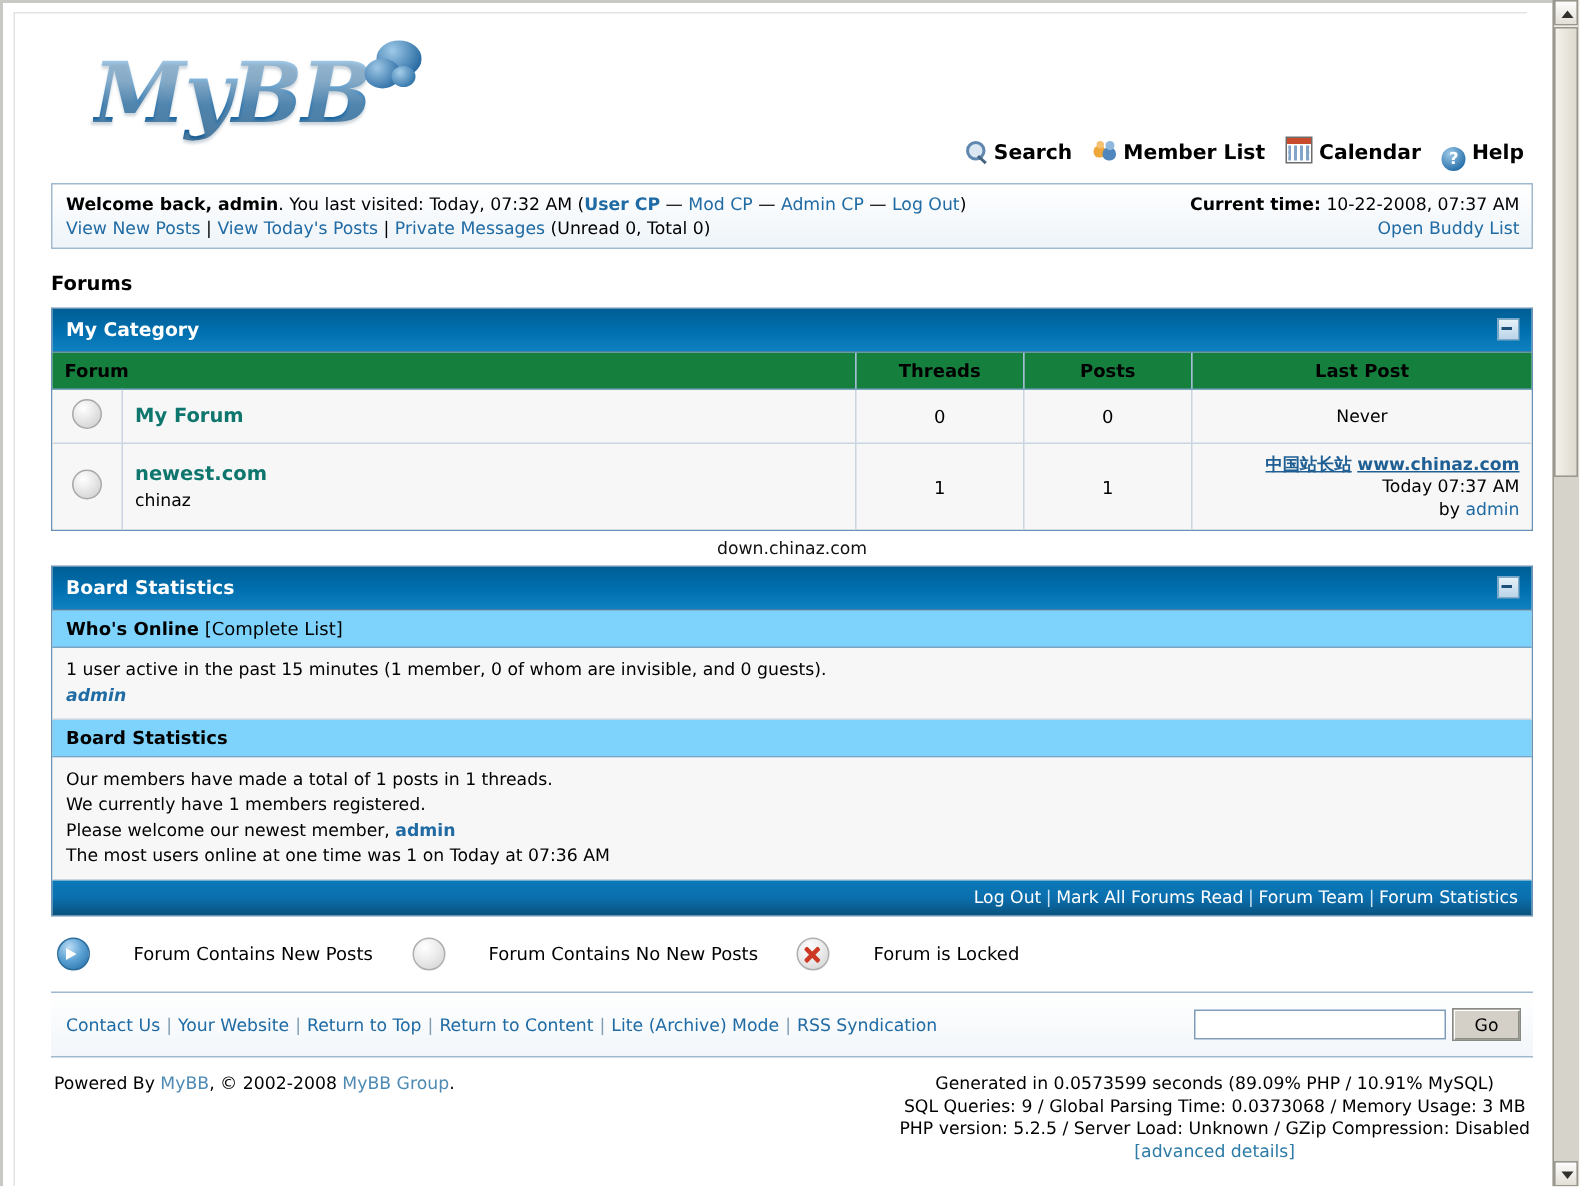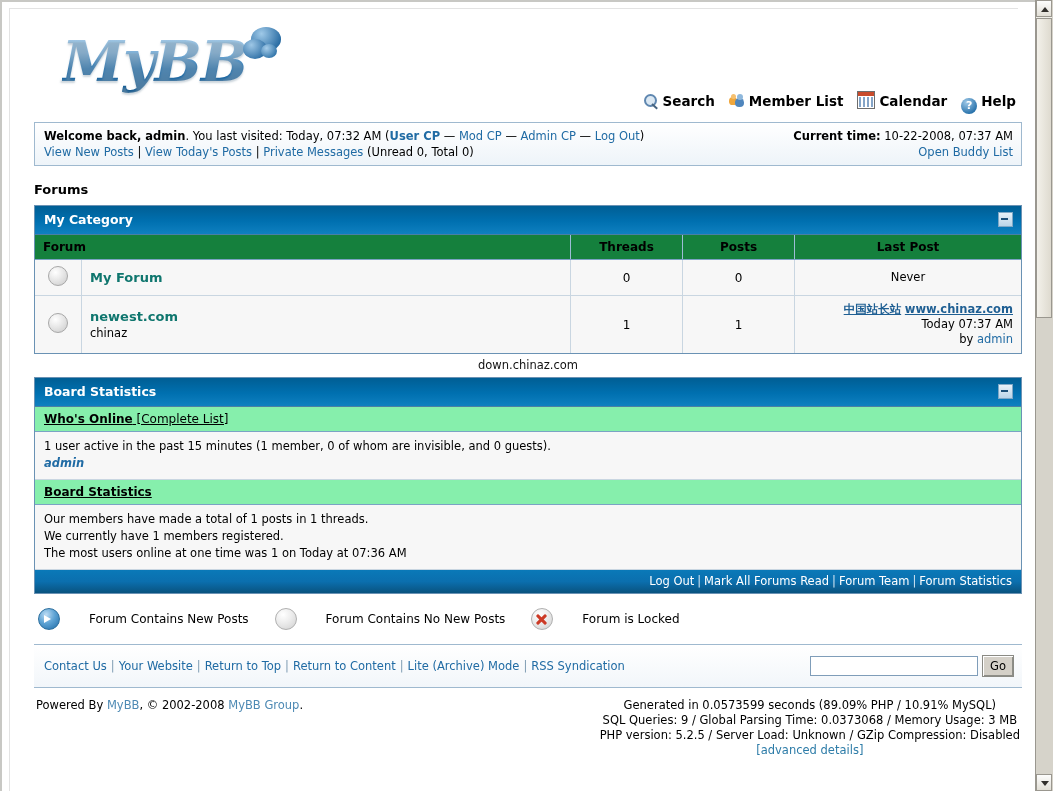--- a/index.html
+++ b/index.html
@@ -246,24 +246,24 @@
   .lp-link { color: #206ba4; text-decoration: none; }
 
   .watermark {
     text-align: center;
     font-size: 11.5px; color: #111;
     padding: 4px 0 5px 0;
   }
 
   
   .subhead {
-    background: #86efac;
+    background: #7dd3fc;
     border-bottom: 1px solid #7ba3c4;
     padding: 5px 9px;
-    font-size: 12px; color: #000; text-decoration: underline;
+    font-size: 12px; color: #000;
   }
   .subhead b { font-weight: bold; }
   .statbody {
     background: #f7f7f7;
     padding: 6px 9px 7px 9px;
     font-size: 11.5px;
     line-height: 17px;
     color: #000;
     border-bottom: 1px solid #c9d6e1;
   }
@@ -334,21 +334,21 @@
   .searchbox { display: flex; align-items: center; }
   .searchbox input[type=text] {
     width: 168px; height: 20px;
     border: 1px solid #7f9db9;
     font-size: 12px; padding: 1px 3px;
     box-sizing: border-box;
     background: #fff;
   }
   .gobtn {
     margin-left: 4px;
-    width: 32px; height: 22px;
+    width: 46px; height: 22px;
     background: #d4d0c8;
     border: 1px solid #8a8a84;
     box-shadow: inset 1px 1px 0 #fff, inset -1px -1px 0 #8d8d87;
     font-size: 11.5px; color: #000;
     cursor: pointer;
     font-family: "DejaVu Sans", "Liberation Sans", sans-serif;
   }
 
   
   .footer {
@@ -446,20 +446,21 @@
           <div class="statbody">
             <div>1 user active in the past 15 minutes (1 member, 0 of whom are invisible, and 0 guests).</div>
             <div><a href="#" class="online-user">admin</a></div>
           </div>
           <div class="subhead">
             <b>Board Statistics</b>
           </div>
           <div class="statbody">
             <div>Our members have made a total of 1 posts in 1 threads.</div>
             <div>We currently have 1 members registered.</div>
+            <div><span>Please welcome our newest member, </span><a href="#" style="font-weight:bold">admin</a></div>
             <div>The most users online at one time was 1 on Today at 07:36 AM</div>
           </div>
           <div class="bar-links">
             <a href="#">Log Out</a><span class="sep">|</span><a href="#">Mark All Forums Read</a><span class="sep">|</span><a href="#">Forum Team</a><span class="sep">|</span><a href="#">Forum Statistics</a>
           </div>
         </div>
 
         <div class="legend">
           <div class="item">
             <span class="orb-new">

